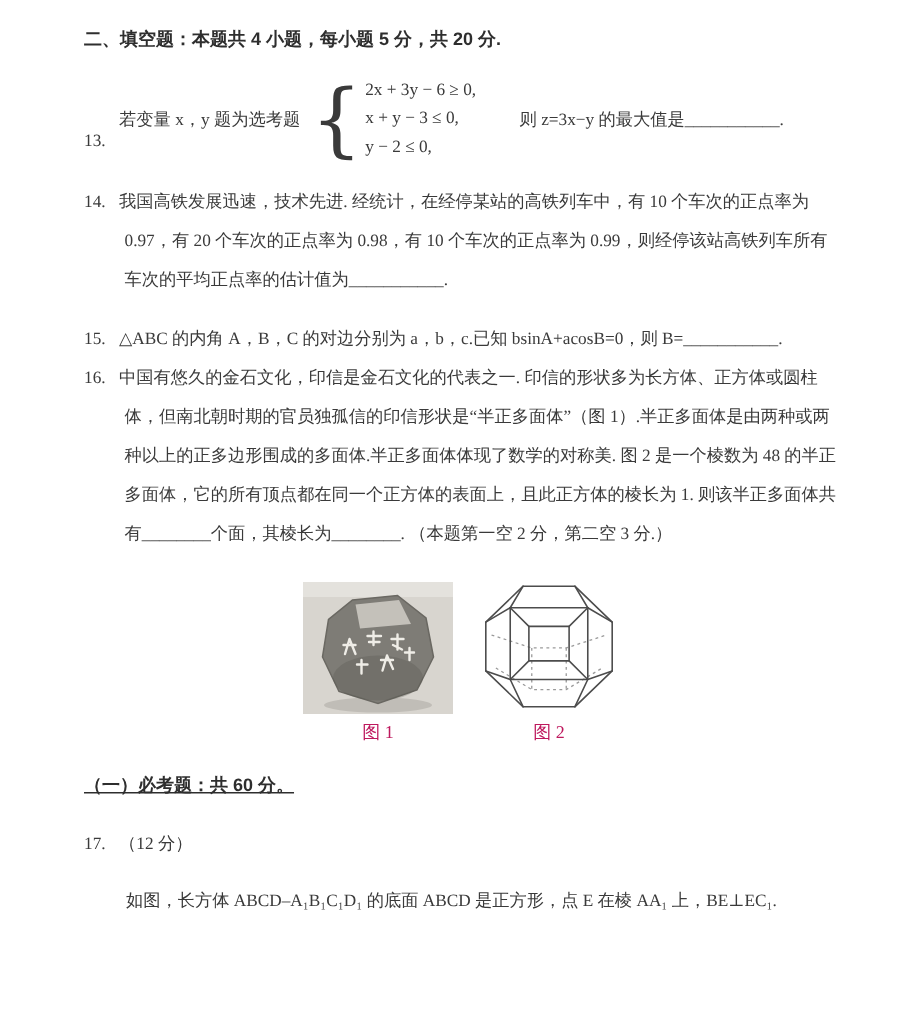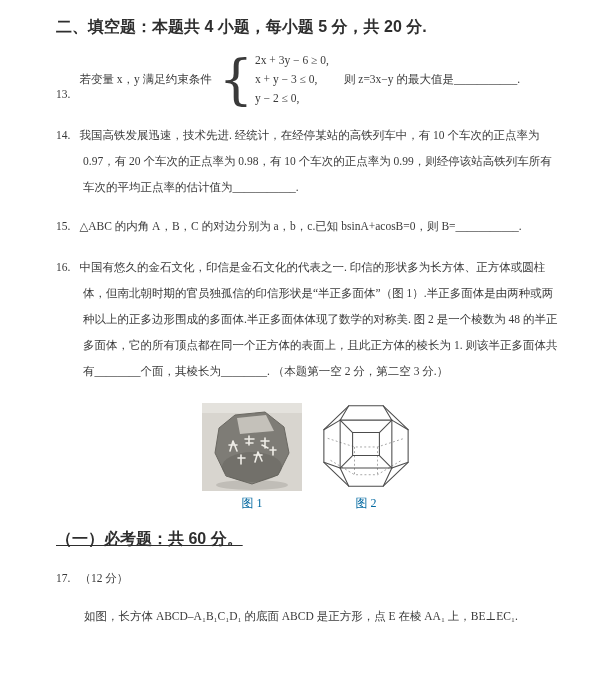--- a/index.html
+++ b/index.html
@@ -5,61 +5,61 @@
   html,body { margin:0; padding:0; background:#ffffff; }
   .page {
     position:relative; width:600px; height:675px; overflow:hidden;
     box-sizing:border-box; padding:14px 40px 10px 56px;
     background:#ffffff; color:#3a3a3a;
     font-family:"Liberation Serif","DejaVu Serif",serif;
     font-size:11.5px;
   }
   .sec-header {
     font-family:"Liberation Sans","DejaVu Sans",sans-serif;
-    font-weight:700; color:#2e2e2e; font-size:16px; line-height:25px;
+    font-weight:700; color:#2e2e2e; font-size:12px; line-height:25px;
   }
   .hang { padding-left:27px; text-indent:-27px; line-height:26px; }
   .hang30 { padding-left:30px; text-indent:-30px; }
   .num { margin-right:9px; }
   
   .p13row { display:flex; align-items:center; margin:12px 0 14px 0; }
   .p13row .num { flex:none;margin-top:28px; }
   .brace {
     font-family:"DejaVu Serif",serif; font-weight:300;
     font-size:54px; line-height:56px; margin:0 2px 0 7px; color:#3a3a3a;
   }
   .sys { display:flex; flex-direction:column; justify-content:center; }
   .eq { line-height:19px; white-space:nowrap; }
-  .p13tail { margin-left:15px; }
+  .p13tail { margin-left:29px; }
   .m-b14 { margin-bottom:13px; }
-  .m-b16 { margin-bottom:15px; }
+  .m-b16 { }
   .m-b8  { margin-bottom:17px; }
   
   .figrow { display:flex; justify-content:center; align-items:flex-end; gap:16px; margin:6px 0 12px 0; }
   .figure { display:flex; flex-direction:column; align-items:center; }
-  .figcap { margin-top:4px; font-size:12px; color:#0369a1; }
+  .figcap { margin-top:4px; font-size:12px; color:#be185d; }
   svg { display:block; }
   .wire { stroke:#4c4c4c; stroke-width:1.1; fill:none; stroke-linejoin:round; stroke-linecap:round; }
   .hid  { stroke:#9a9a9a; stroke-width:0.9; fill:none; stroke-dasharray:2,2.4; }
   .mark { stroke:#efede7; stroke-width:1.6; fill:none; stroke-linecap:round; }
   .sub1 { margin:14px 0 14px 0;text-decoration:underline; }
   .p17head { margin:0 0 12px 0; line-height:26px; }
   .p17text { margin-left:28px; line-height:26px; }
   .body-line { line-height:26px; }
 </style>
 </head>
 <body>
 
 <div class="page">
 
   <div class="sec-header">二、填空题：本题共 4 小题，每小题 5 分，共 20 分.</div>
 
   <div class="p13row">
     <span class="num">13.</span>
-    <span>若变量 x，y 满足约束条件</span>
+    <span>若变量 x，y 题为选考题</span>
     <span class="brace">{</span>
     <span class="sys">
       <span class="eq">2x + 3y − 6 ≥ 0,</span>
       <span class="eq">x + y − 3 ≤ 0,</span>
       <span class="eq">y − 2 ≤ 0,</span>
     </span>
     <span class="p13tail">则 z=3x−y 的最大值是___________.</span>
   </div>
 
   <div class="hang m-b14">

